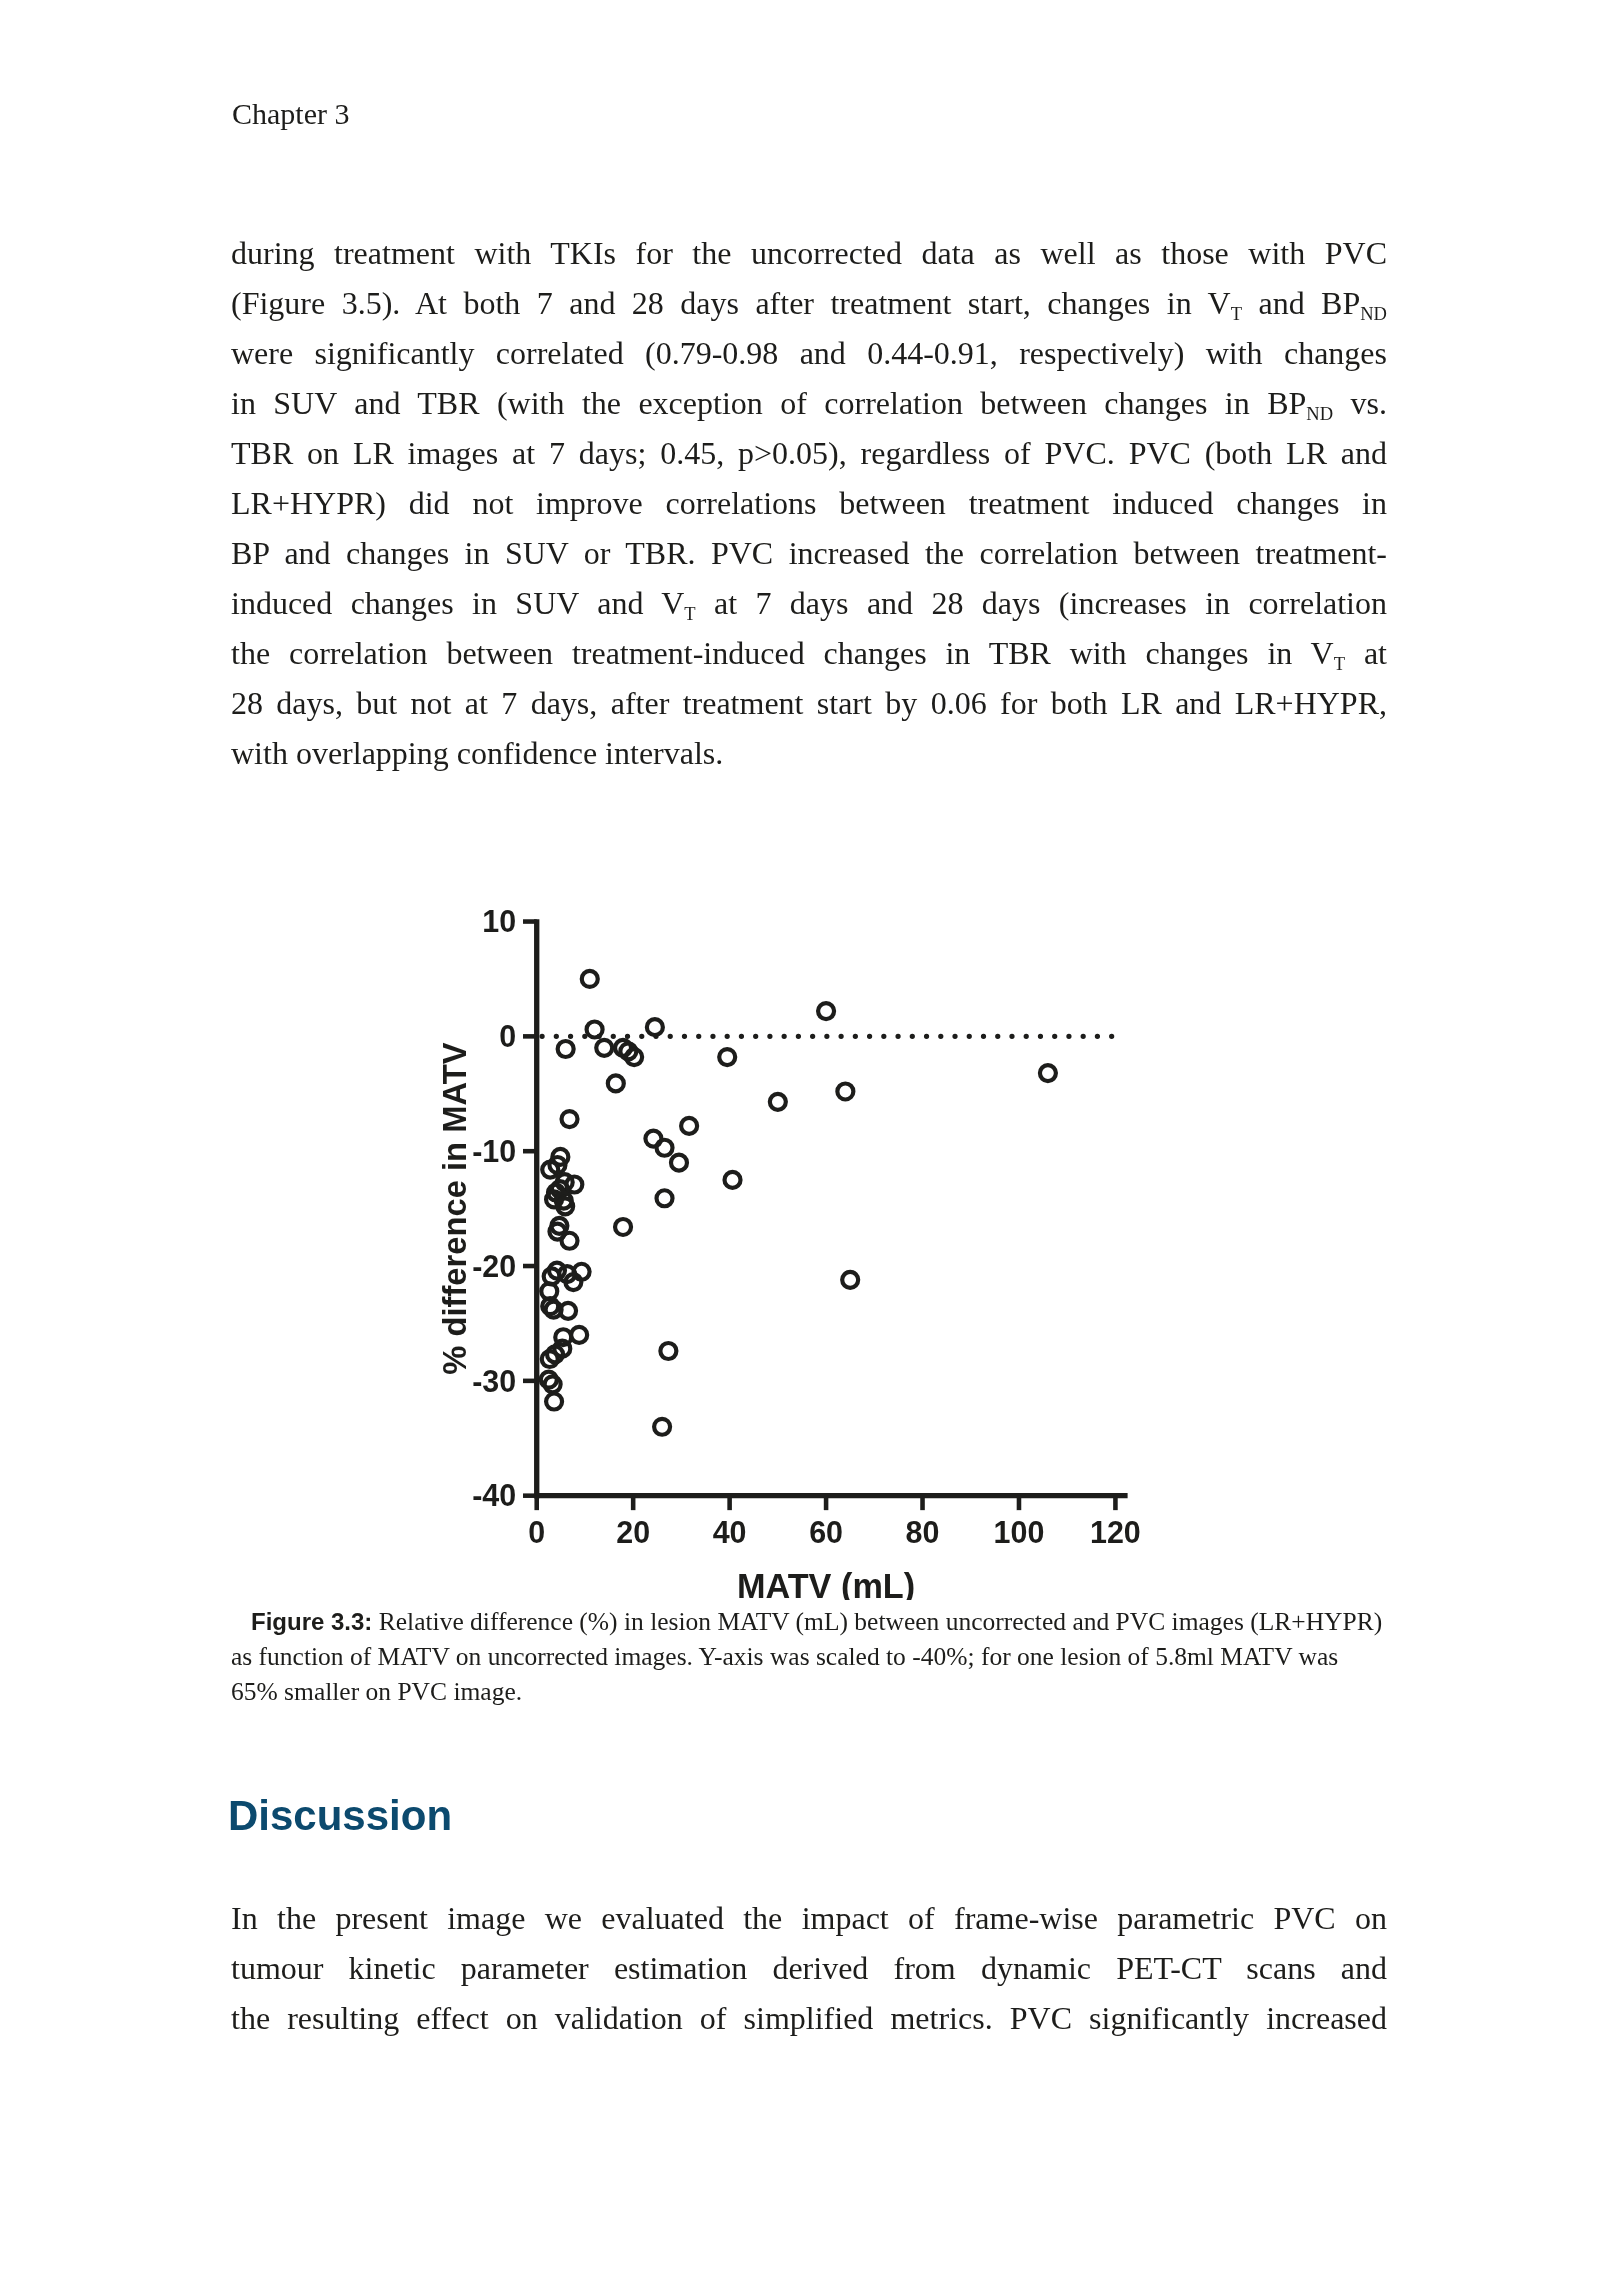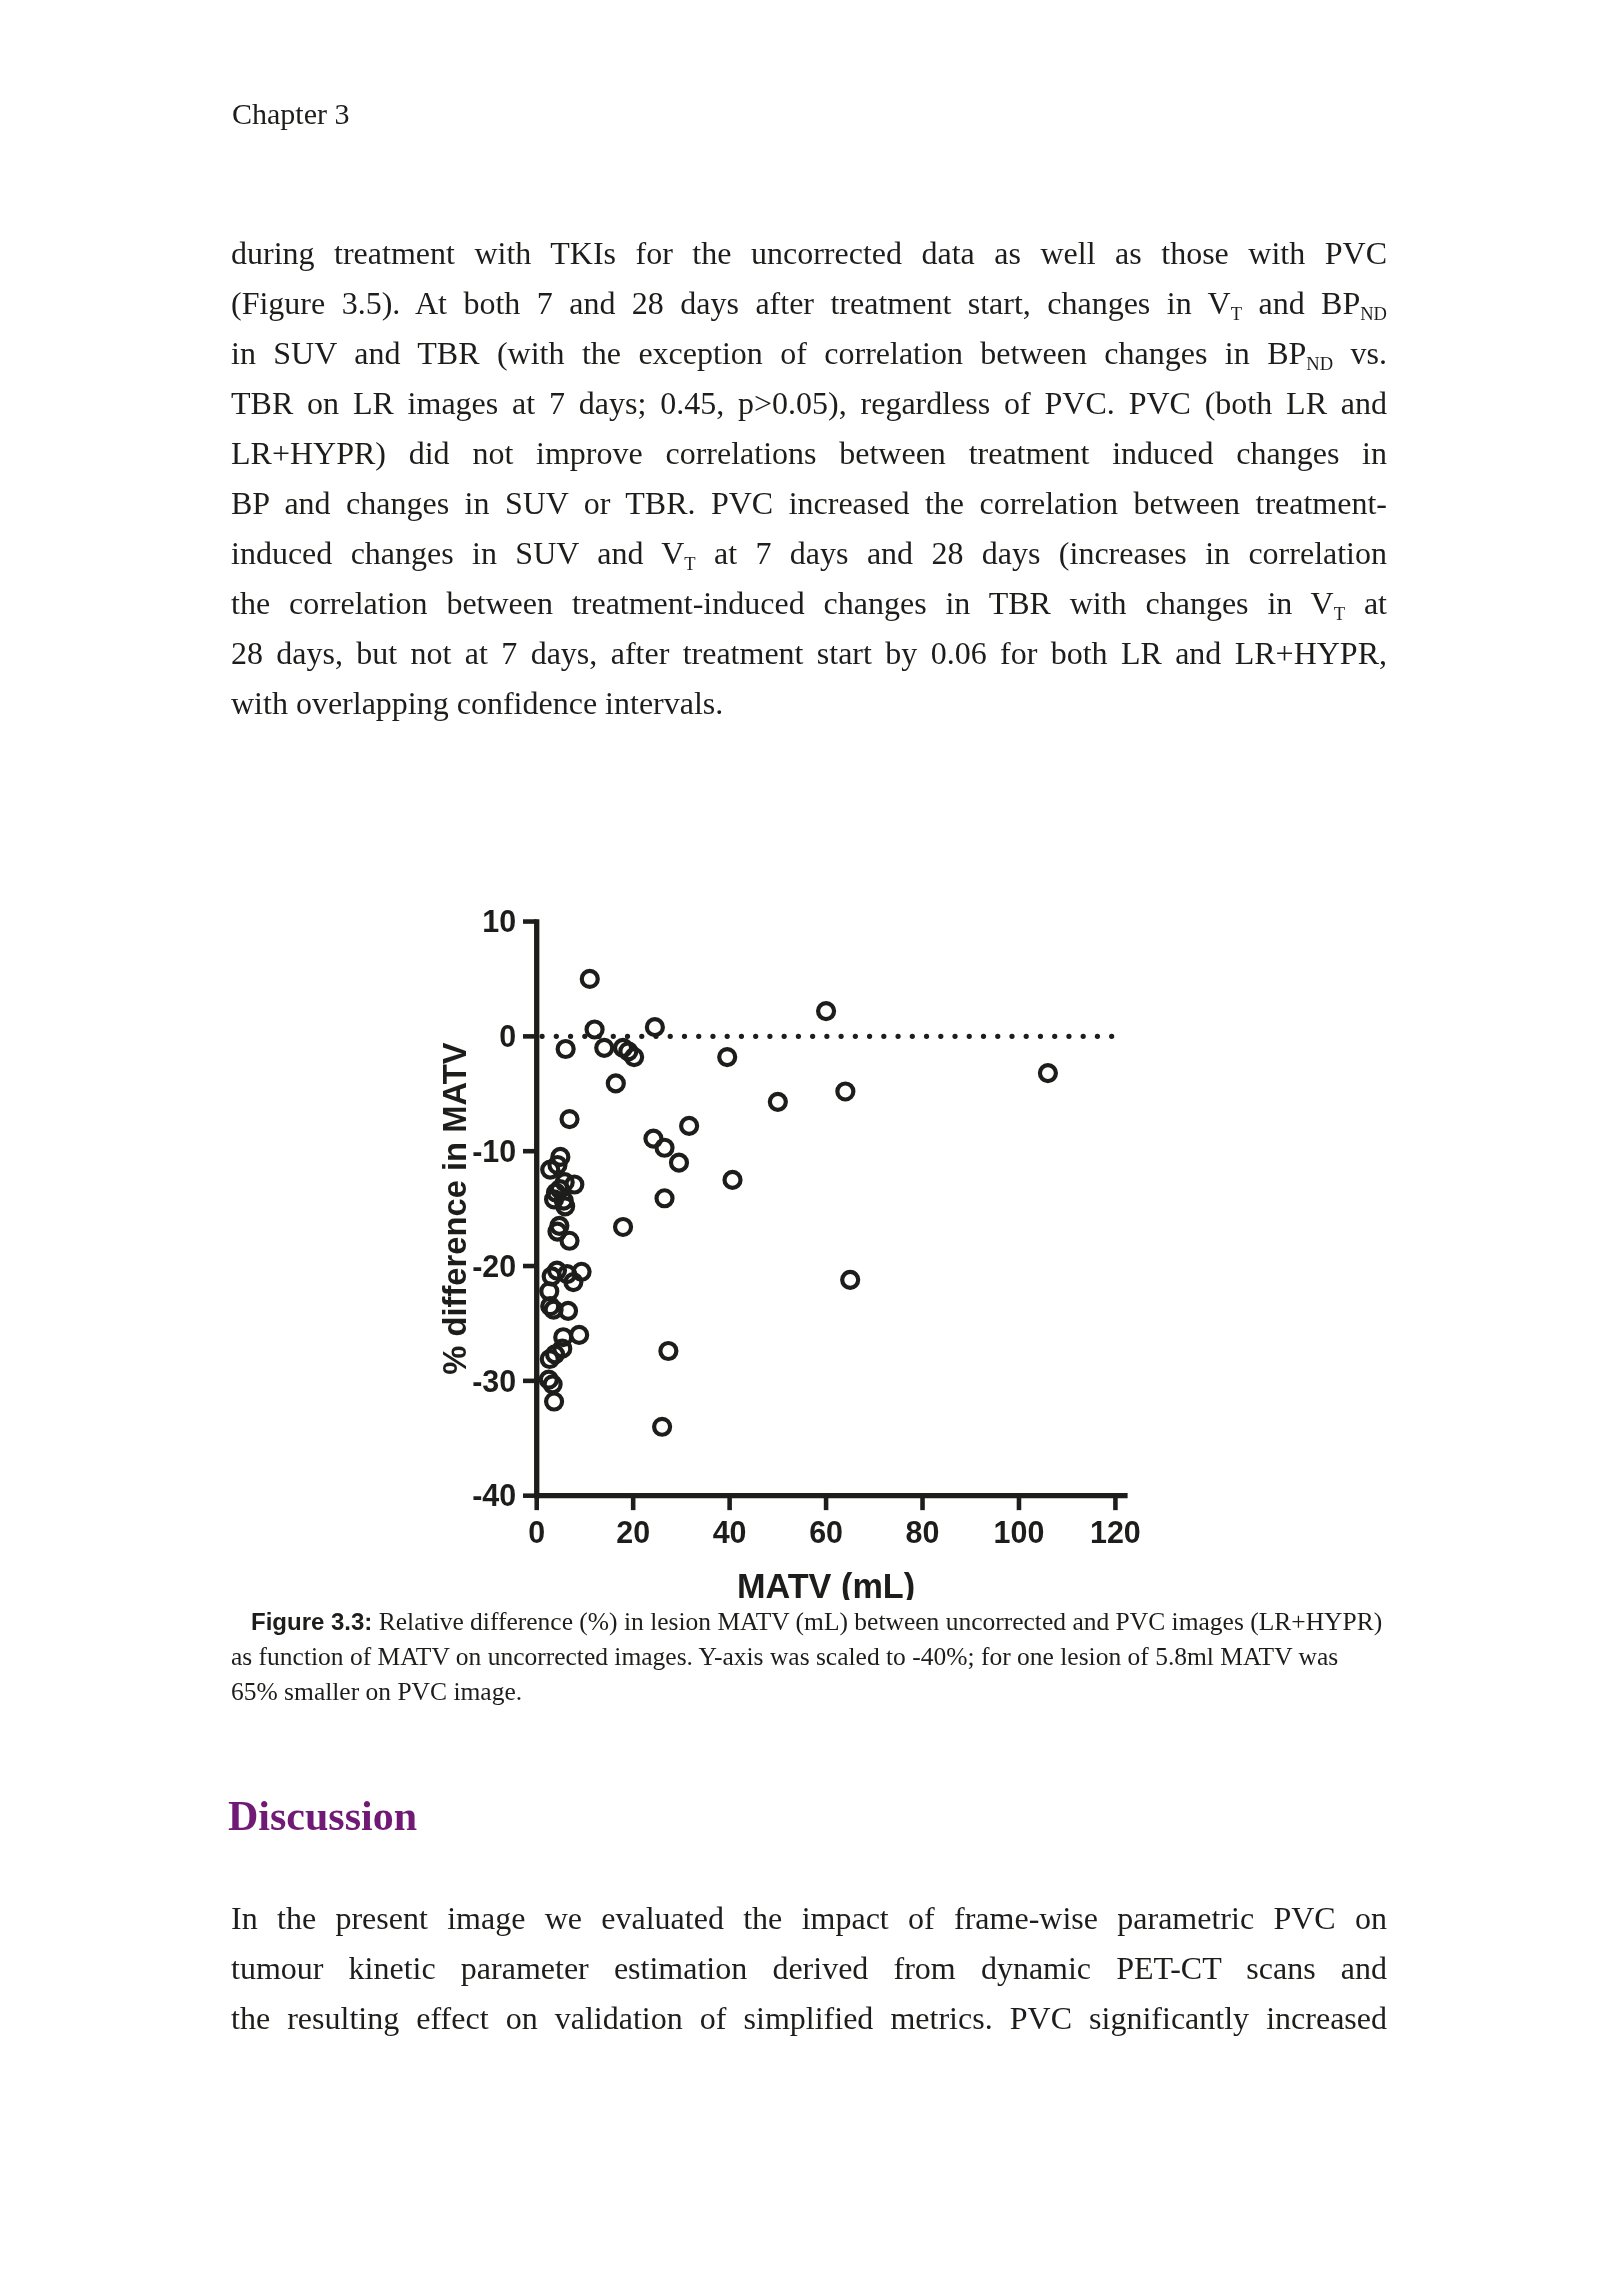--- a/index.html
+++ b/index.html
@@ -12,34 +12,35 @@
   .disc-par { position:absolute; left:231px; top:1893px; width:1156px; font-size:32px; line-height:50px; }
   .jline { text-align:justify; text-align-last:justify;font-family:Liberation Serif, serif; }
   .jline.last { text-align-last:left; }
   sub { font-size:0.58em; vertical-align:-0.32em; line-height:0; }
   .figure { position:absolute; left:411px; top:869px; width:754px; height:731px; margin:0; }
   .caption { position:absolute; left:231px; top:1604px; width:1165px; font-size:25.5px; line-height:35px; }
   .cap-line { white-space:nowrap; }
   .cap-label { font-family:"Liberation Sans", sans-serif; font-weight:bold; font-size:24px;margin-left:20px; }
   .discussion-heading {
     position:absolute; left:228px; top:1795px; margin:0;
-    font-family:Liberation Serif, serif; font-weight:bold; font-size:42px;
-    color:#701a75; line-height:42px;
+    font-family:Liberation Sans, sans-serif; font-weight:bold; font-size:42px;
+    color:#0c4a6e; line-height:42px;
   }
   .page-number { position:absolute; left:231px; top:2161px; font-size:30px; }
 </style>
 </head>
 <body>
 
 <div class="page">
   <div class="chapter-header">Chapter 3</div>
 
   <div class="body-par" id="body-par">
       <div class="jline">during treatment with TKIs for the uncorrected data as well as those with PVC</div>
       <div class="jline">(Figure 3.5). At both 7 and 28 days after treatment start, changes in V<sub>T</sub> and BP<sub>ND</sub></div>
+      <div class="jline">were significantly correlated (0.79-0.98 and 0.44-0.91, respectively) with changes</div>
       <div class="jline">in SUV and TBR (with the exception of correlation between changes in BP<sub>ND</sub> vs.</div>
       <div class="jline">TBR on LR images at 7 days; 0.45, p&gt;0.05), regardless of PVC. PVC (both LR and</div>
       <div class="jline">LR+HYPR) did not improve correlations between treatment induced changes in</div>
       <div class="jline">BP and changes in SUV or TBR. PVC increased the correlation between treatment-</div>
       <div class="jline">induced changes in SUV and V<sub>T</sub> at 7 days and 28 days (increases in correlation</div>
       <div class="jline">the correlation between treatment-induced changes in TBR with changes in V<sub>T</sub> at</div>
       <div class="jline">28 days, but not at 7 days, after treatment start by 0.06 for both LR and LR+HYPR,</div>
       <div class="jline last">with overlapping confidence intervals.</div>
     </div>
 

